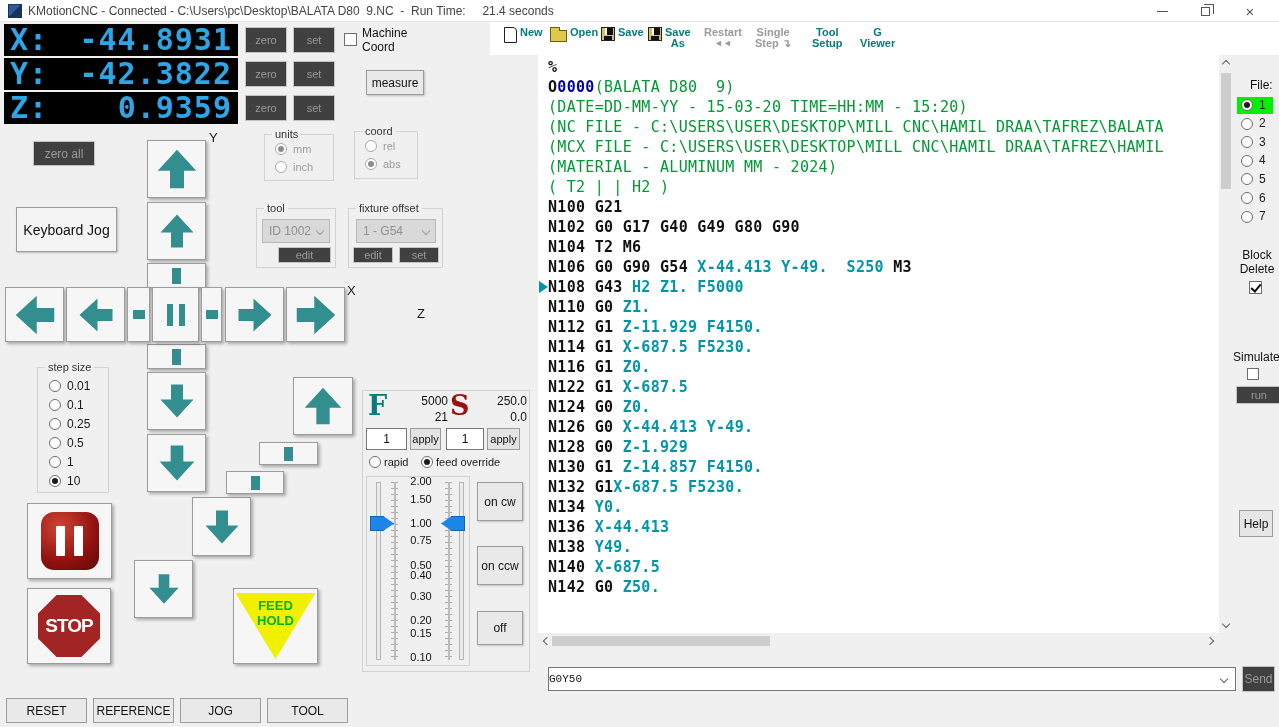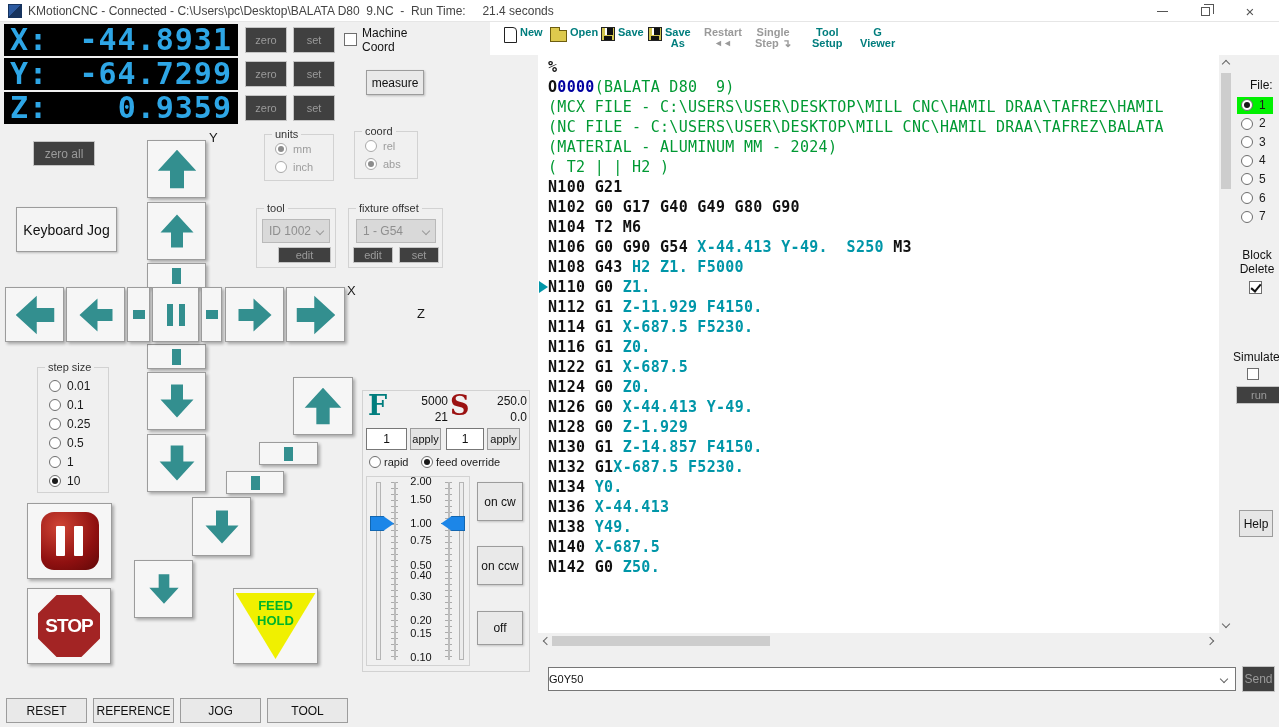--- a/index.html
+++ b/index.html
@@ -88,21 +88,21 @@
   .cg{color:var(--comment-green)}
   .ct{color:var(--code-teal);font-weight:bold}
   #cur-line-marker{position:absolute;left:539px;width:0;height:0;border-left:9px solid var(--code-teal);border-top:6px solid transparent;border-bottom:6px solid transparent}
   
   .sb{position:absolute;background:#f0f0f0}
   .sb-thumb{position:absolute;background:#cdcdcd}
   .sb-arrow{position:absolute;display:flex;align-items:center;justify-content:center;width:14px;height:14px}
   
   .plabel{position:absolute;font-size:12px;color:#111}
   #cmd-combo{position:absolute;left:548px;top:667px;width:688px;height:24px;background:#fff;border:1px solid #767676;display:flex;align-items:center}
-  #cmd-input{flex:1;border:none;outline:none;font-size:11px;font-family:Liberation Sans, sans-serif;color:#111;background:transparent}
+  #cmd-input{flex:1;border:none;outline:none;font-size:11px;font-family:Liberation Mono, monospace;color:#111;background:transparent}
   .noselect{user-select:none}
 </style>
 </head>
 <body>
 
 <div id="root" class="noselect">
 
   <div id="titlebar">
     <div id="app-icon"></div>
     <div id="title-text">KMotionCNC - Connected - C:\Users\pc\Desktop\BALATA D80  9.NC  -  Run Time:     21.4 seconds</div>
@@ -168,21 +168,21 @@
         </div>
       </div>
     </div>
 
   <div class="dro-row" style="top:24px">
     <span>X:</span>
     <span>-44.8931</span>
   </div>
   <div class="dro-row" style="top:58px">
     <span>Y:</span>
-    <span>-64.7299</span>
+    <span>-42.3822</span>
   </div>
   <div class="dro-row" style="top:92px">
     <span>Z:</span>
     <span>0.9359</span>
   </div>
   <div class="btn flat small" style="left:245px;top:27px;width:42px;height:26px">zero</div>
   <div class="btn flat small" style="left:293px;top:27px;width:42px;height:26px">set</div>
   <div class="btn flat small" style="left:245px;top:61px;width:42px;height:26px">zero</div>
   <div class="btn flat small" style="left:293px;top:61px;width:42px;height:26px">set</div>
   <div class="btn flat small" style="left:245px;top:95px;width:42px;height:26px">zero</div>
@@ -395,22 +395,23 @@
       <div class="btn" style="left: 6px; top: 698px; width: 81px; height: 25px; box-shadow: none; background: rgb(233, 233, 233);">RESET</div>
       <div class="btn" style="left: 93px; top: 698px; width: 81px; height: 25px; box-shadow: none; background: rgb(233, 233, 233);">REFERENCE</div>
       <div class="btn" style="left: 180px; top: 698px; width: 81px; height: 25px; box-shadow: none; background: rgb(233, 233, 233);">JOG</div>
       <div class="btn" style="left: 267px; top: 698px; width: 81px; height: 25px; box-shadow: none; background: rgb(233, 233, 233);">TOOL</div>
     </div>
 
   <div id="gcode-area">
     <div id="gcode-lines">
         <div class="gline"><span class="ck">%</span></div>
         <div class="gline"><span class="ck">O</span><span class="cb">0000</span><span class="cg">(BALATA D80  9)</span></div>
+        <div class="gline"><span class="cg">(DATE=DD-MM-YY - 15-03-20 TIME=HH:MM - 15:20)</span></div>
+        <div class="gline"><span class="cg">(NC FILE - C:\USERS\USER\DESKTOP\MILL CNC\HAMIL DRAA\TAFREZ\BALATA</span></div>
         <div class="gline"><span class="cg">(MCX FILE - C:\USERS\USER\DESKTOP\MILL CNC\HAMIL DRAA\TAFREZ\HAMIL</span></div>
-        <div class="gline"><span class="cg">(NC FILE - C:\USERS\USER\DESKTOP\MILL CNC\HAMIL DRAA\TAFREZ\BALATA</span></div>
         <div class="gline"><span class="cg">(MATERIAL - ALUMINUM MM - 2024)</span></div>
         <div class="gline"><span class="cg">( T2 | | H2 )</span></div>
         <div class="gline"><span class="ck">N100 G21</span></div>
         <div class="gline"><span class="ck">N102 G0 G17 G40 G49 G80 G90</span></div>
         <div class="gline"><span class="ck">N104 T2 M6</span></div>
         <div class="gline"><span class="ck">N106 G0 G90 G54 </span><span class="ct">X-44.413 Y-49.  S250</span><span class="ck"> M3</span></div>
         <div class="gline"><span class="ck">N108 G43 </span><span class="ct">H2 Z1. F5000</span></div>
         <div class="gline"><span class="ck">N110 G0 </span><span class="ct">Z1.</span></div>
         <div class="gline"><span class="ck">N112 G1 </span><span class="ct">Z-11.929 F4150.</span></div>
         <div class="gline"><span class="ck">N114 G1 </span><span class="ct">X-687.5 F5230.</span></div>

